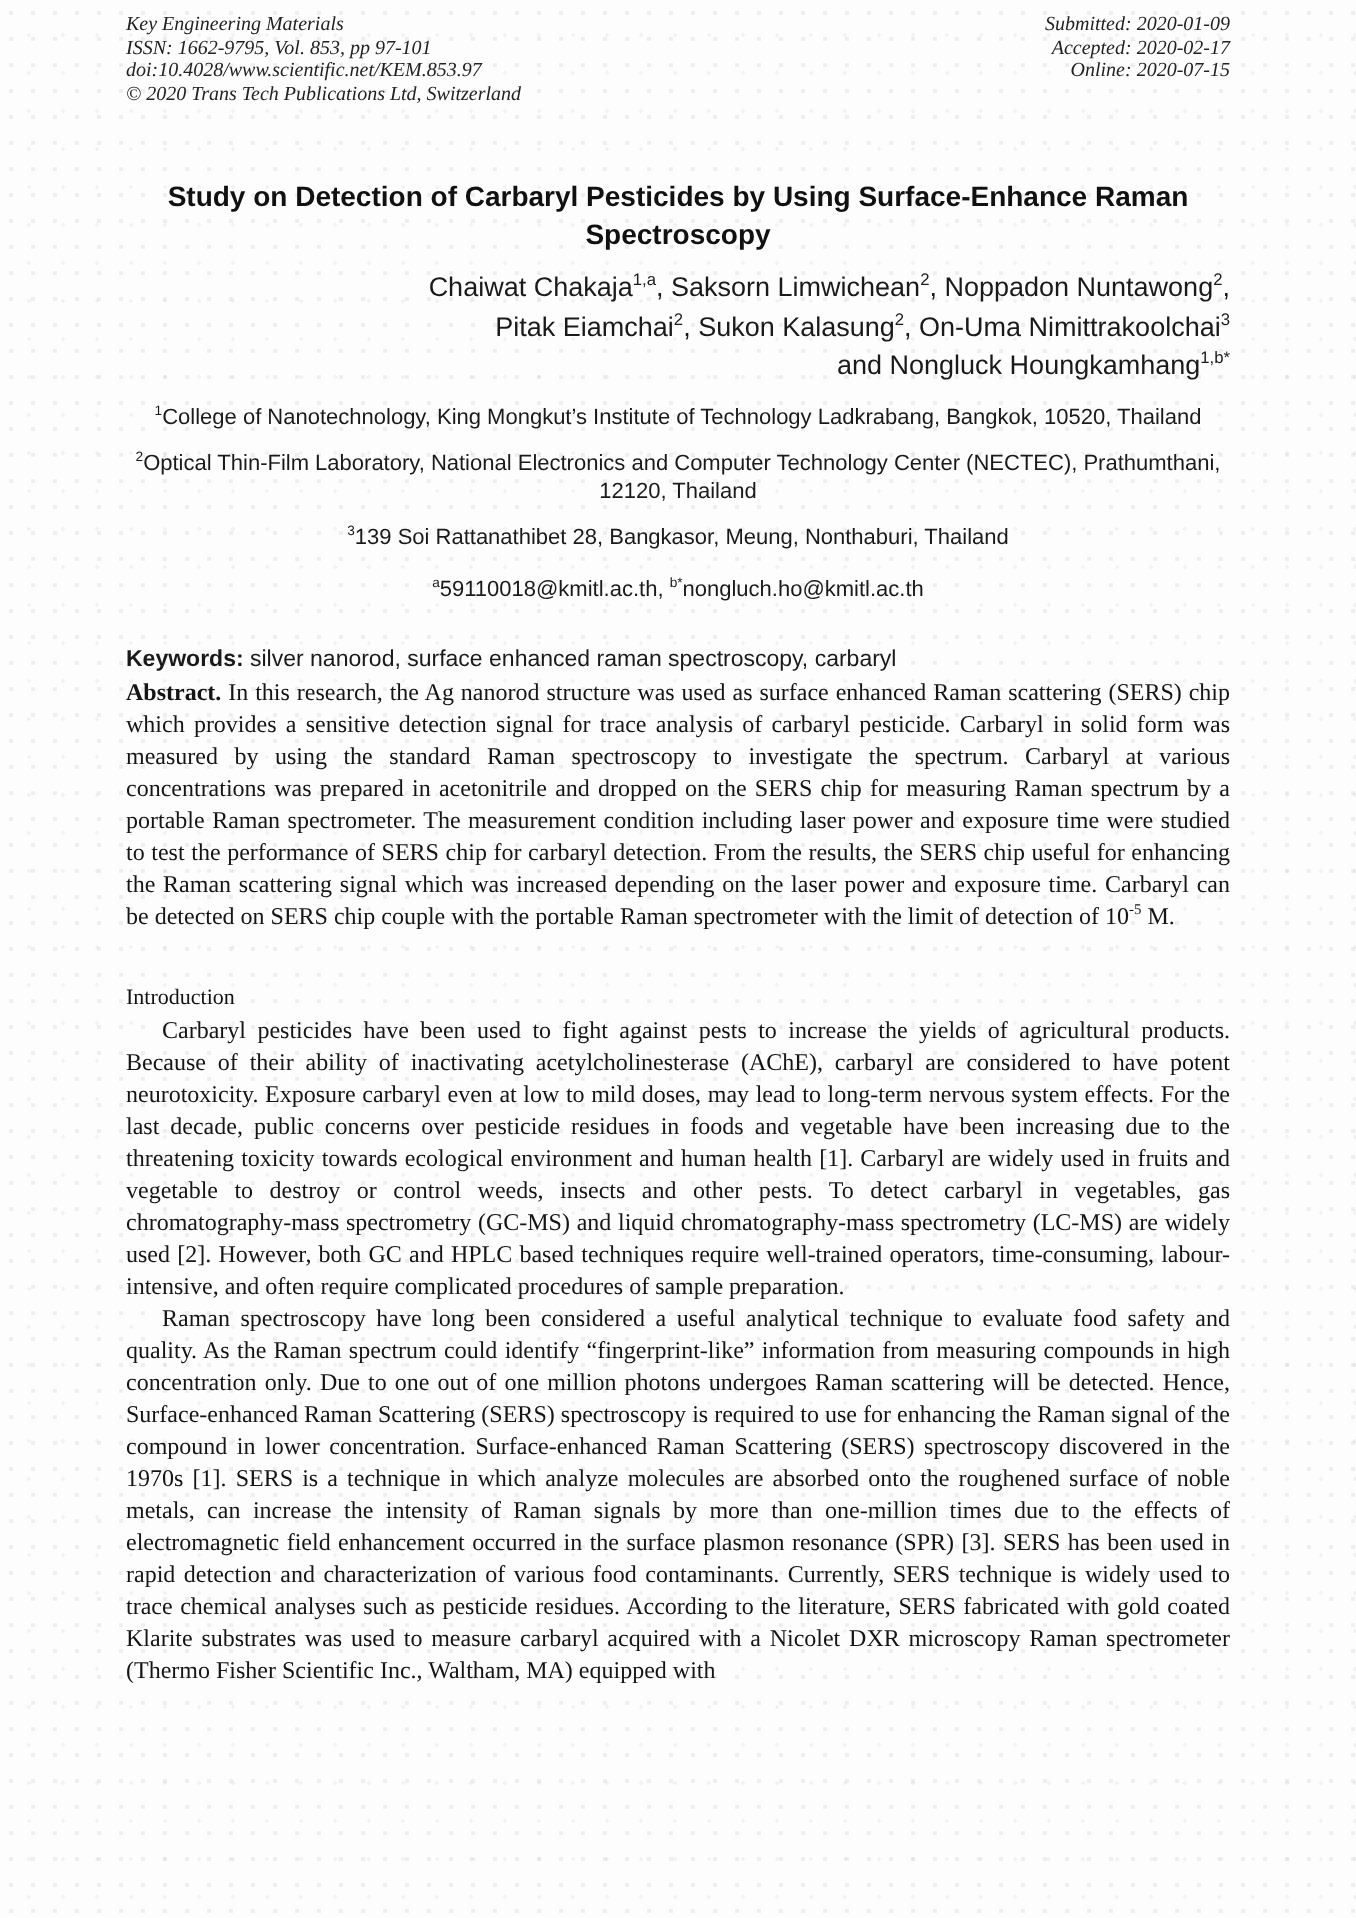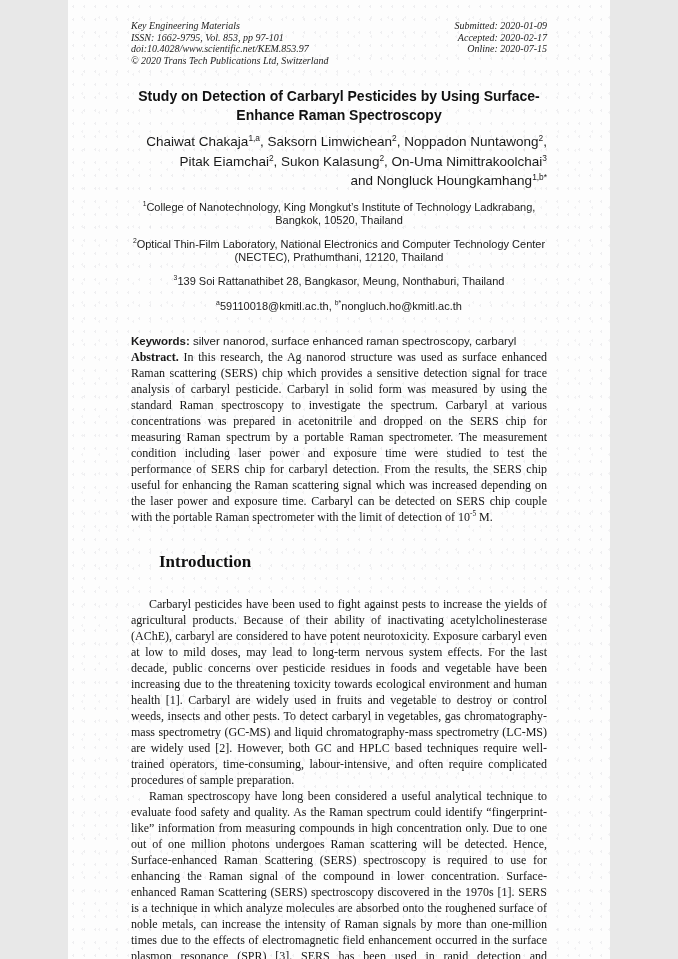--- a/index.html
+++ b/index.html
@@ -1,45 +1,45 @@
 <!DOCTYPE html>
 <html><head>
 <meta charset="utf-8">
 <style>
   * { box-sizing: border-box; }
   html, body { margin: 0; padding: 0; background: #e8e8e8; }
   .page {
     position: relative;
-    width: 542px;
+    width: 678px;
     height: 959px;
     margin: 0 auto;
     background-color: #fdfdfd;
     background-image:
       radial-gradient(rgba(150,150,165,0.14) 1px, transparent 1px),
       radial-gradient(rgba(150,150,165,0.10) 1px, transparent 1px);
     background-size: 11px 13px, 17px 19px;
     background-position: 0 0, 6px 8px;
     color: #1a1a1a;
-    padding: 20px 63px 0 63px;
+    padding: 7px 63px 0 63px;
     overflow: hidden;
   }
   
   .jheader {
     display: flex;
     justify-content: space-between;
     font-family: "Liberation Serif", serif;
     font-style: italic;
     font-size: 10px;
     line-height: 11.5px;
     color: #222;
   }
   .jheader .right { text-align: right; }
   
   .title {
-    margin-top: 21px;
+    margin-top: 36px;
     text-align: center;
     font-family: "Liberation Sans", sans-serif;
     font-weight: bold;
     font-size: 14px;
     line-height: 19px;
     color: #111;
     max-width: 552px;
   }
   
   .authors {
@@ -80,26 +80,25 @@
     font-size: 12px;
     line-height: 16px;
     text-align: justify;
     color: #151515;
   }
   .abstract { }
   .abstract .lbl { font-weight: bold; }
   .section-heading {
     margin-top: 27px;
     font-family: "Liberation Serif", serif;
-    font-weight: bold;
-    font-size: 17px;
+    font-weight: normal;
+    font-size: 11px;
     color: #111;
-    margin-left: 28px;
   }
-  .para { margin-top: 24px; text-indent: 18px; }
+  .para { margin-top: 2px; text-indent: 18px; }
   .para + .para { margin-top: 0; }
 </style>
 </head>
 <body>
 
 <div class="page">
 
   <div class="jheader">
     <div class="left">
       <div>Key Engineering Materials</div>

